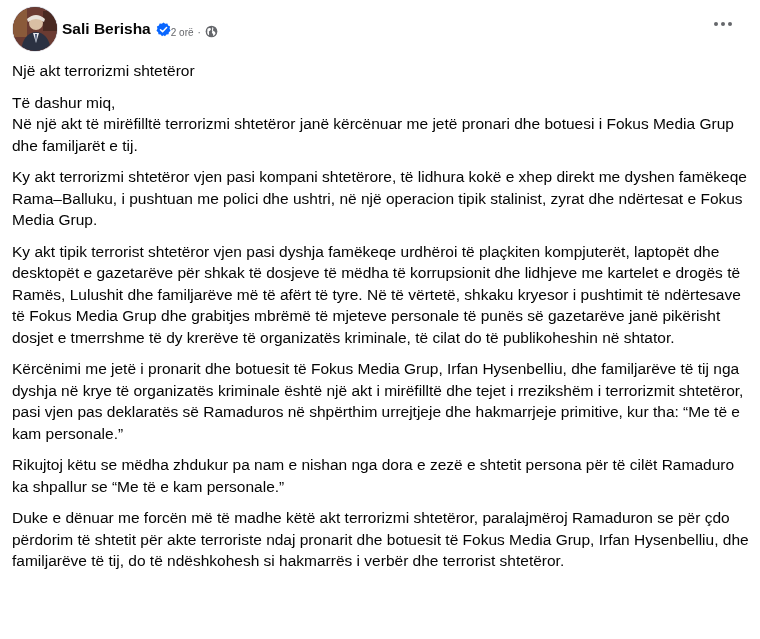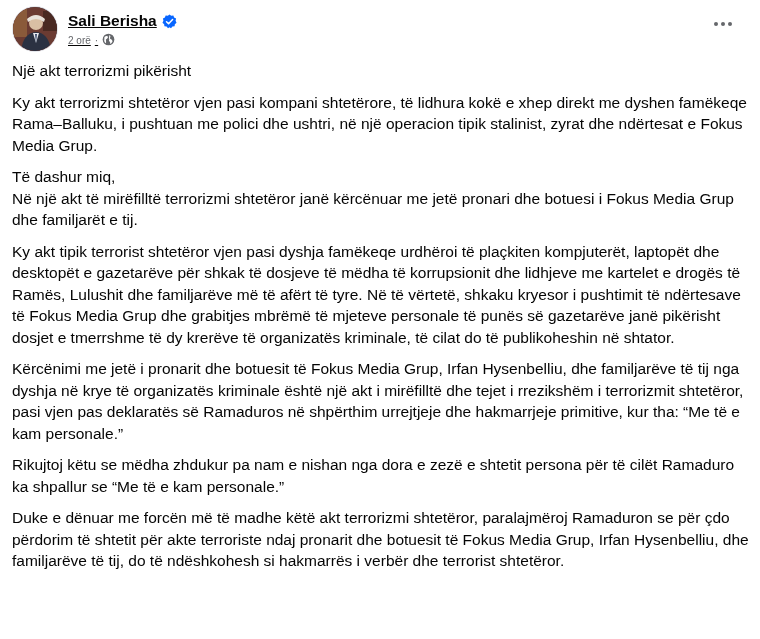--- a/index.html
+++ b/index.html
@@ -1,21 +1,21 @@
 <!DOCTYPE html>
 <html><head>
 <meta charset="utf-8">
 <style>
   html, body { margin: 0; padding: 0; background: #ffffff; }
   body { width: 760px; height: 639px; overflow: hidden; font-family: "Liberation Sans", "DejaVu Sans", sans-serif; color: #050505; }
   .post { position: relative; width: 760px; height: 639px; }
   .header { position: absolute; left: 12px; top: 6px; display: flex; align-items: center; }
   .avatar { width: 44px; height: 44px; border-radius: 50%; overflow: hidden; background: radial-gradient(circle at 55% 45%, #d8c7b3 0 18%, #3a3f52 19% 60%, #5b2a2a 61% 100%); border: 1px solid #e4e6eb; }
   .avatar svg { display: block; }
-  .meta { margin-left: 10px; display: flex; flex-direction: column; text-decoration: underline; }
+  .meta { margin-left: 4px; display: flex; flex-direction: row; }
   .name-row { display: flex; align-items: center; }
   .name { font-weight: bold; font-size: 15.5px; color: #050505; }
   .verified { margin-left: 5px; width: 15px; height: 15px; }
   .sub-row { display: flex; align-items: flex-end; margin-top: 3px; color: #65676b; font-size: 10px; }
   .sub-row .dot { margin: 0 4px; }
   .globe { width: 13px; height: 13px; }
   .more { position: absolute; right: 22px; top: 12px; width: 30px; height: 24px; display: flex; align-items: center; justify-content: center; border-radius: 50%; cursor: pointer; }
   .more span { width: 4px; height: 4px; border-radius: 50%; background: #65676b; margin: 0 1.5px; display: inline-block; }
   .body { position: absolute; left: 12px; top: 60px; width: 738px; font-size: 15.5px; line-height: 21.5px; color: #050505; }
   .body p { margin: 0 0 10px 0; }
@@ -58,24 +58,24 @@
     </div>
   </div>
 
   <div class="more">
     <span></span>
     <span></span>
     <span></span>
   </div>
 
   <div class="body">
-    <p class="title">Një akt terrorizmi pikërisht</p>
-    <p>Ky akt terrorizmi shtetëror vjen pasi kompani shtetërore, të lidhura kokë e xhep direkt me dyshen famëkeqe Rama–Balluku, i pushtuan me polici dhe ushtri, në një operacion tipik stalinist, zyrat dhe ndërtesat e Fokus Media Grup.</p>
+    <p class="title">Një akt terrorizmi shtetëror</p>
     <p>
       <span>Të dashur miq,</span><br>
       <span>Në një akt të mirëfilltë terrorizmi shtetëror janë kërcënuar me jetë pronari dhe botuesi i Fokus Media Grup dhe familjarët e tij.</span>
     </p>
+    <p>Ky akt terrorizmi shtetëror vjen pasi kompani shtetërore, të lidhura kokë e xhep direkt me dyshen famëkeqe Rama–Balluku, i pushtuan me polici dhe ushtri, në një operacion tipik stalinist, zyrat dhe ndërtesat e Fokus Media Grup.</p>
     <p>Ky akt tipik terrorist shtetëror vjen pasi dyshja famëkeqe urdhëroi të plaçkiten kompjuterët, laptopët dhe desktopët e gazetarëve për shkak të dosjeve të mëdha të korrupsionit dhe lidhjeve me kartelet e drogës të Ramës, Lulushit dhe familjarëve më të afërt të tyre. Në të vërtetë, shkaku kryesor i pushtimit të ndërtesave të Fokus Media Grup dhe grabitjes mbrëmë të mjeteve personale të punës së gazetarëve janë pikërisht dosjet e tmerrshme të dy krerëve të organizatës kriminale, të cilat do të publikoheshin në shtator.</p>
     <p>Kërcënimi me jetë i pronarit dhe botuesit të Fokus Media Grup, Irfan Hysenbelliu, dhe familjarëve të tij nga dyshja në krye të organizatës kriminale është një akt i mirëfilltë dhe tejet i rrezikshëm i terrorizmit shtetëror, pasi vjen pas deklaratës së Ramaduros në shpërthim urrejtjeje dhe hakmarrjeje primitive, kur tha: “Me të e kam personale.”</p>
     <p>Rikujtoj këtu se mëdha zhdukur pa nam e nishan nga dora e zezë e shtetit persona për të cilët Ramaduro ka shpallur se “Me të e kam personale.”</p>
     <p>Duke e dënuar me forcën më të madhe këtë akt terrorizmi shtetëror, paralajmëroj Ramaduron se për çdo përdorim të shtetit për akte terroriste ndaj pronarit dhe botuesit të Fokus Media Grup, Irfan Hysenbelliu, dhe familjarëve të tij, do të ndëshkohesh si hakmarrës i verbër dhe terrorist shtetëror.</p>
   </div>
 </div>
 
 </body></html>

